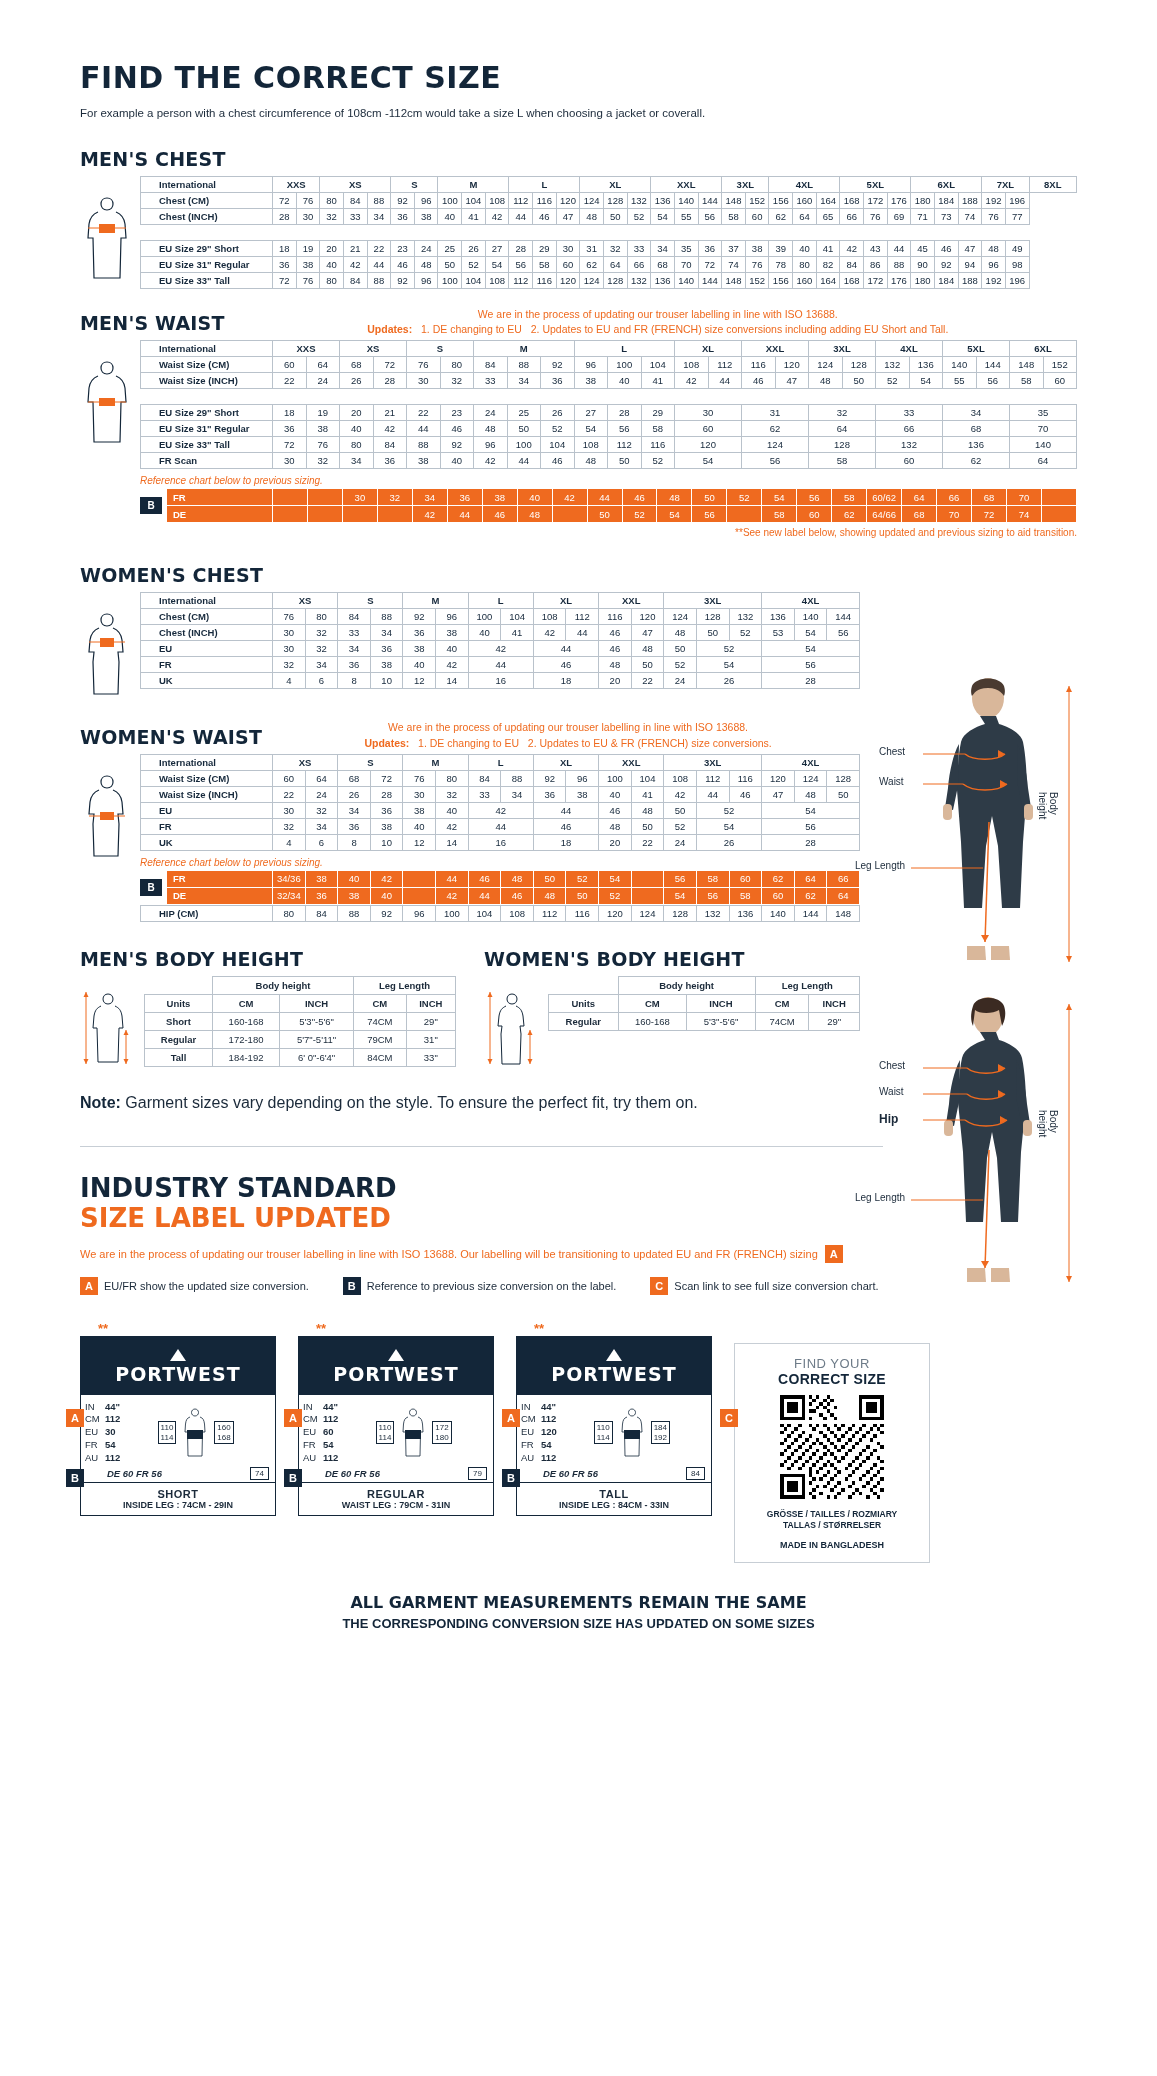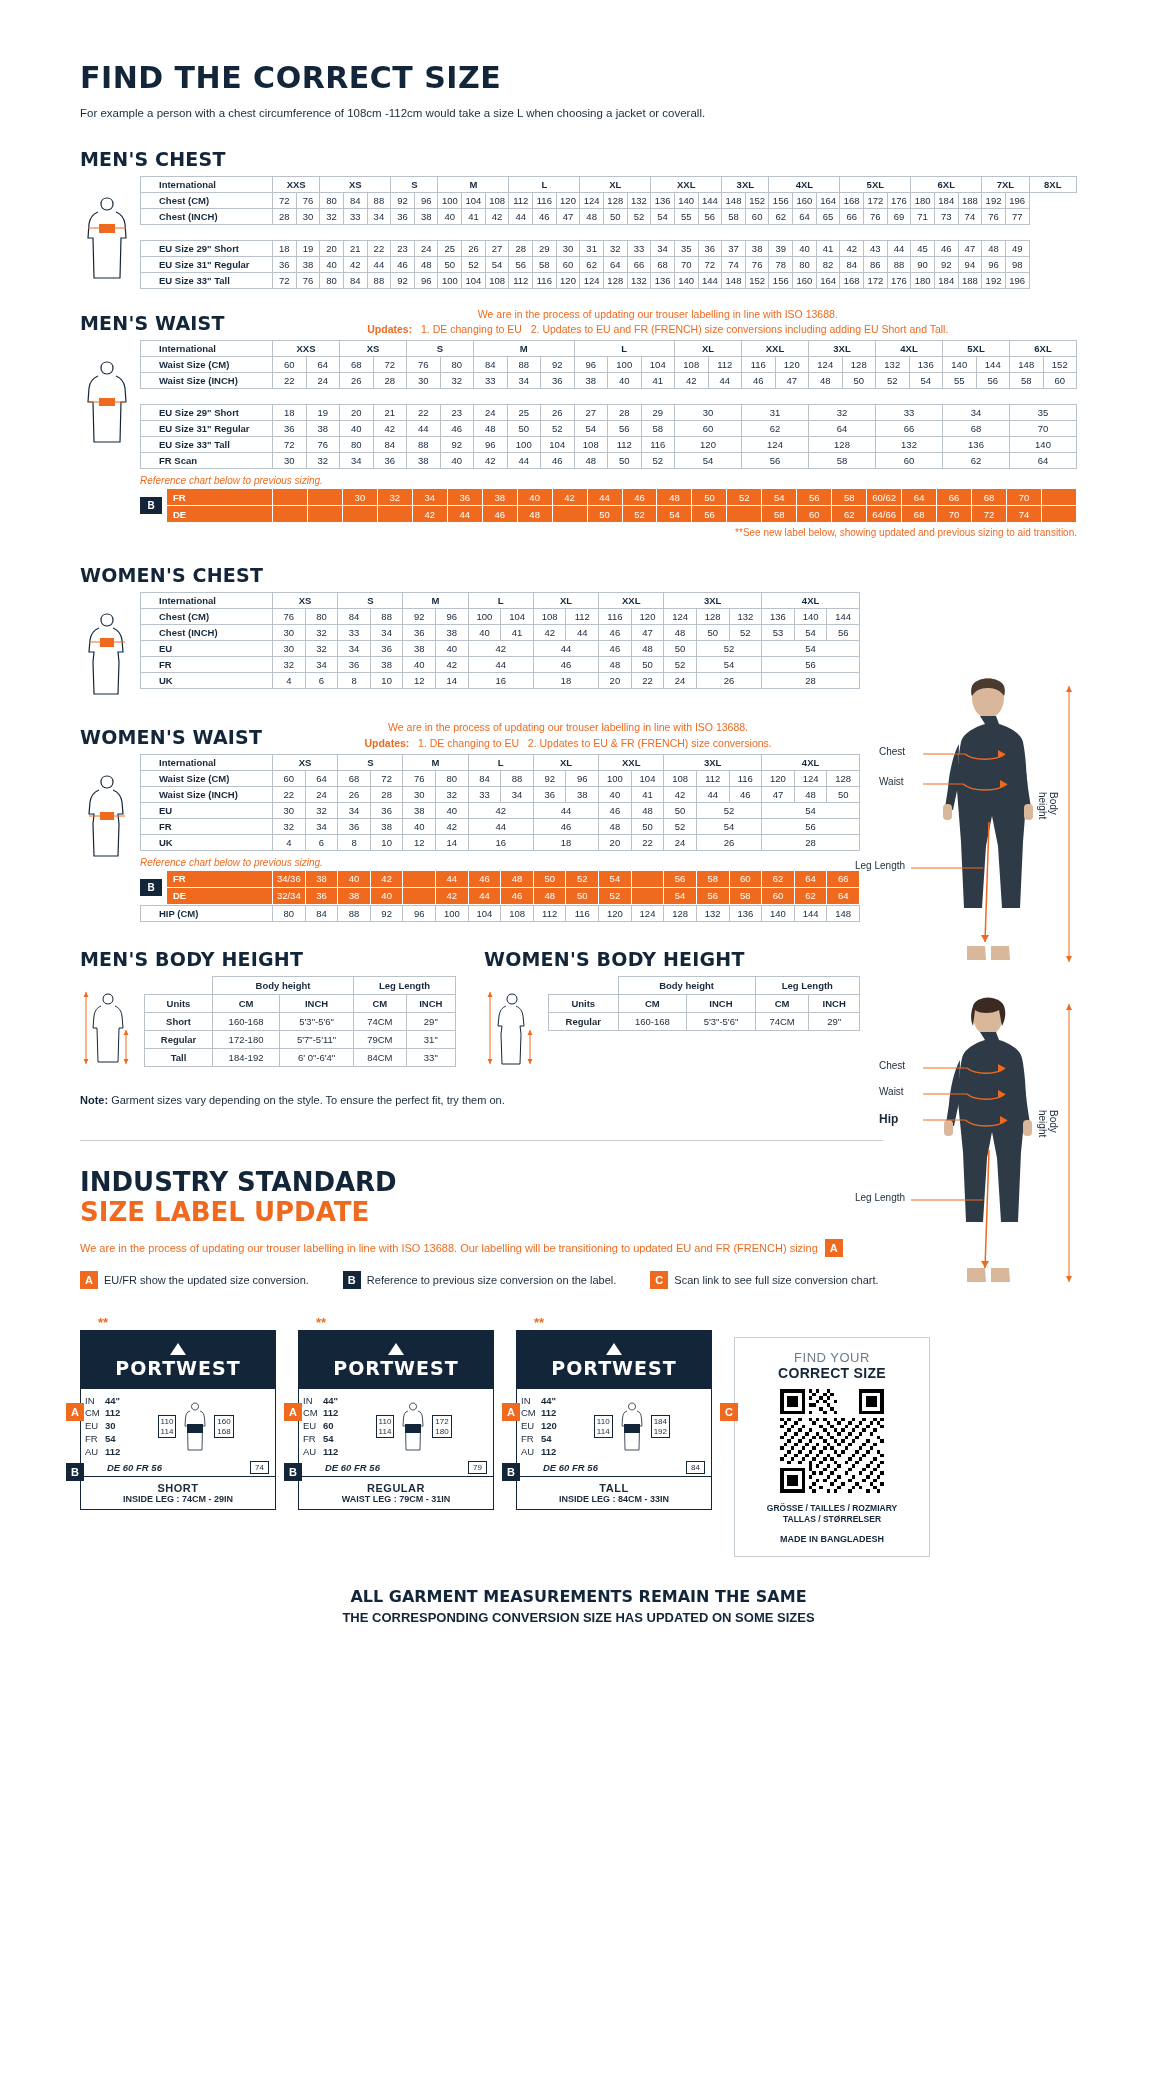--- a/index.html
+++ b/index.html
@@ -82,21 +82,21 @@
   .silo { width:54px; height:90px; }
 
   .two-col { display:flex; gap:28px; }
   .bh-col { flex:1 1 50%; }
 
   table.bh { border-collapse:collapse; font-size:9.5px; width:100%; }
   table.bh th, table.bh td { border:1px solid #b9c2cb; text-align:center; padding:3px 4px; height:17px;}
   table.bh th { font-weight:700; }
   table.bh td.first { font-weight:700; }
 
-  .note-line { font-size:11px; margin-top:22px; }
+  .note-line { font-size:16px; margin-top:22px; }
   .note-line b { color:#132639; }
 
   hr.div { border:none; border-top:1px solid #c7ced5; margin: 34px 0 26px 0; }
 
   h2.ind { font-size:26px; font-weight:800; color:#132639; margin:0; font-family:"DejaVu Sans", sans-serif;}
   h2.ind2 { font-size:26px; font-weight:800; color:#ef6a1f; margin:0 0 12px 0; font-family:"DejaVu Sans", sans-serif;}
 
   .legend-row { display:flex; align-items:center; gap:8px; font-size:11px; margin: 14px 0 6px 0; flex-wrap:wrap;}
   .badge-a, .badge-b, .badge-c {
     display:inline-flex; align-items:center; justify-content:center;
@@ -1070,21 +1070,21 @@
     </div>
 
     <div class="note-line">
       <b>Note:</b><span> Garment sizes vary depending on the style. To ensure the perfect fit, try them on.</span>
     </div>
 
     <hr class="div">
 
     <div>
       <h2 class="ind">INDUSTRY STANDARD</h2>
-      <h2 class="ind2">SIZE LABEL UPDATE</h2>
+      <h2 class="ind2">SIZE LABEL UPDATED</h2>
       <div style="display:flex; align-items:center; gap:7px; font-size:11px; color:#ef6a1f;">
         <span>We are in the process of updating our trouser labelling in line with ISO 13688. Our labelling will be transitioning to updated EU and FR (FRENCH) sizing</span>
         <span class="badge-a">A</span>
       </div>
 
       <div class="legend-row">
         <span class="legend-item">
           <span class="badge-a">A</span>
           <span>EU/FR show the updated size conversion.</span>
         </span>

